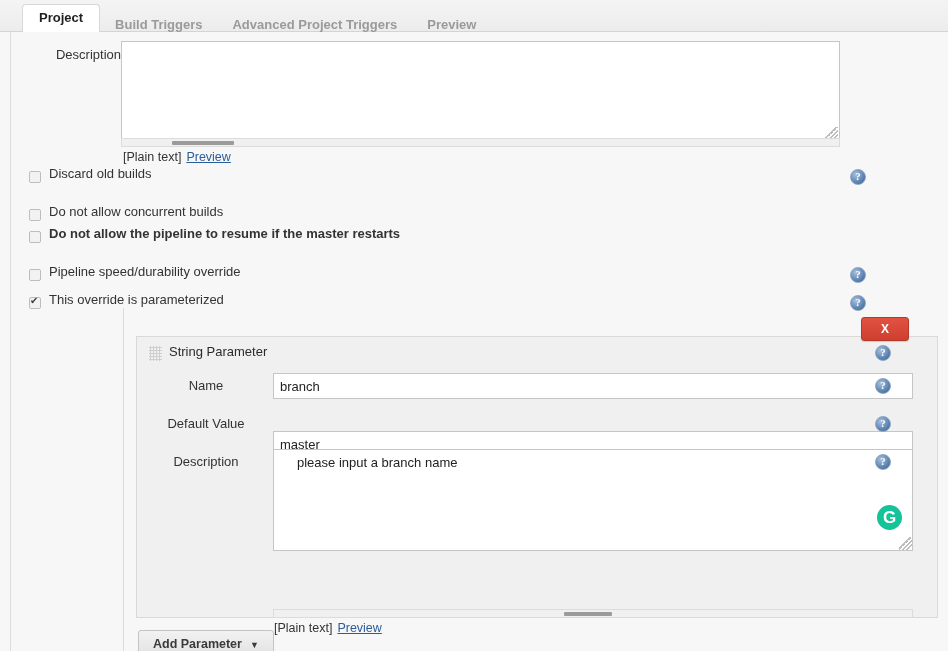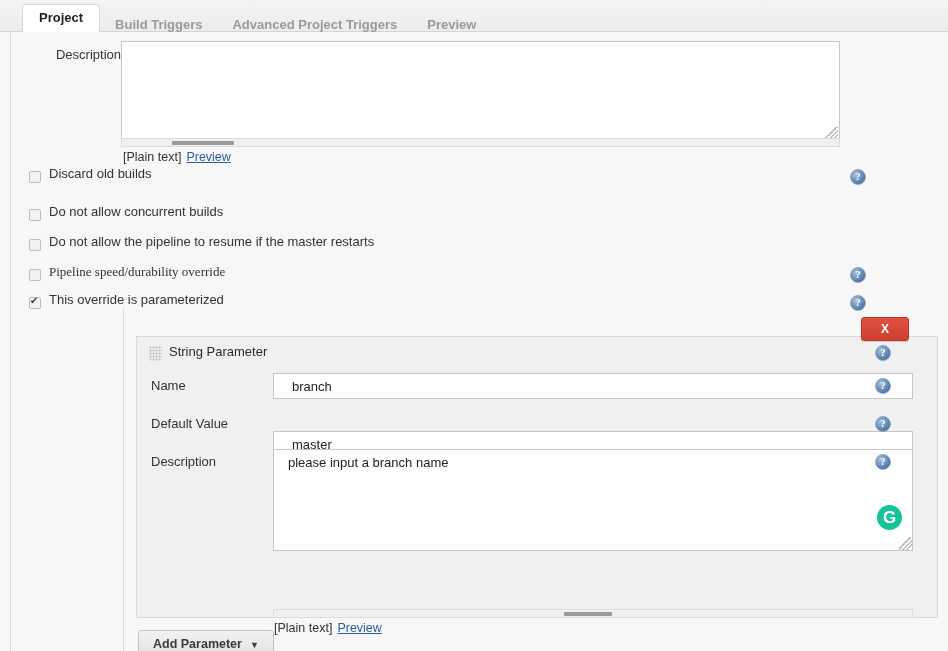--- a/index.html
+++ b/index.html
@@ -129,36 +129,36 @@
     background:linear-gradient(to bottom,#e15241 0%,#cf3f2f 100%);
     border:1px solid #b4392b;border-radius:3px;
     color:#ffffff;font-size:12px;font-weight:bold;
     text-align:center;line-height:23px;
     box-sizing:border-box;cursor:pointer;
     box-shadow:0 1px 1px rgba(0,0,0,0.15);
   }
 
   .frow{position:absolute;left:0;width:100%;}
   .flabel{
-    position:absolute;left:14px;width:110px;text-align:left;
+    position:absolute;left:14px;width:110px;text-align:center;
     font-size:13px;color:#333;
   }
   .finput{
     position:absolute;left:136px;width:640px;height:26px;
     background:#ffffff;border:1px solid #c6c6c6;
     box-sizing:border-box;
     font-family:"Liberation Sans", sans-serif;font-size:13px;color:#222;
-    padding:3px 18px;outline:none;
+    padding:3px 6px;outline:none;
   }
   .ftextarea{
     position:absolute;left:136px;width:640px;height:102px;
     background:#ffffff;border:1px solid #c6c6c6;
     box-sizing:border-box;
     font-family:"Liberation Sans", sans-serif;font-size:13px;color:#222;
-    padding:5px 14px;outline:none;resize:none;overflow:hidden;
+    padding:5px 23px;outline:none;resize:none;overflow:hidden;
   }
   .grammarly{
     position:absolute;left:740px;top:168px;width:25px;height:25px;
     border-radius:50%;background:#15c39a;
     color:#ffffff;font-size:17px;font-weight:bold;
     text-align:center;line-height:25px;
     font-family:"Liberation Sans", sans-serif;
     cursor:pointer;
   }
   .inner-hscroll{
@@ -219,26 +219,26 @@
       <div class="cbx"></div>
       <div class="cbx-label">Discard old builds</div>
       <div class="help help-abs" style="left:839px;top:5px;"></div>
     </div>
 
     <div class="checkrow" style="top:170px;">
       <div class="cbx"></div>
       <div class="cbx-label">Do not allow concurrent builds</div>
     </div>
 
-    <div class="checkrow" style="top:200px;">
+    <div class="checkrow" style="top:192px;font-weight:bold;">
       <div class="cbx"></div>
       <div class="cbx-label">Do not allow the pipeline to resume if the master restarts</div>
     </div>
 
-    <div class="checkrow" style="top:230px;font-family:Liberation Serif, serif;">
+    <div class="checkrow" style="top:230px;">
       <div class="cbx"></div>
       <div class="cbx-label">Pipeline speed/durability override</div>
       <div class="help help-abs" style="left:839px;top:5px;"></div>
     </div>
 
     <div class="checkrow" style="top:258px;">
       <div class="cbx checked"></div>
       <div class="cbx-label">This override is parameterized</div>
       <div class="help help-abs" style="left:839px;top:5px;"></div>
     </div>

